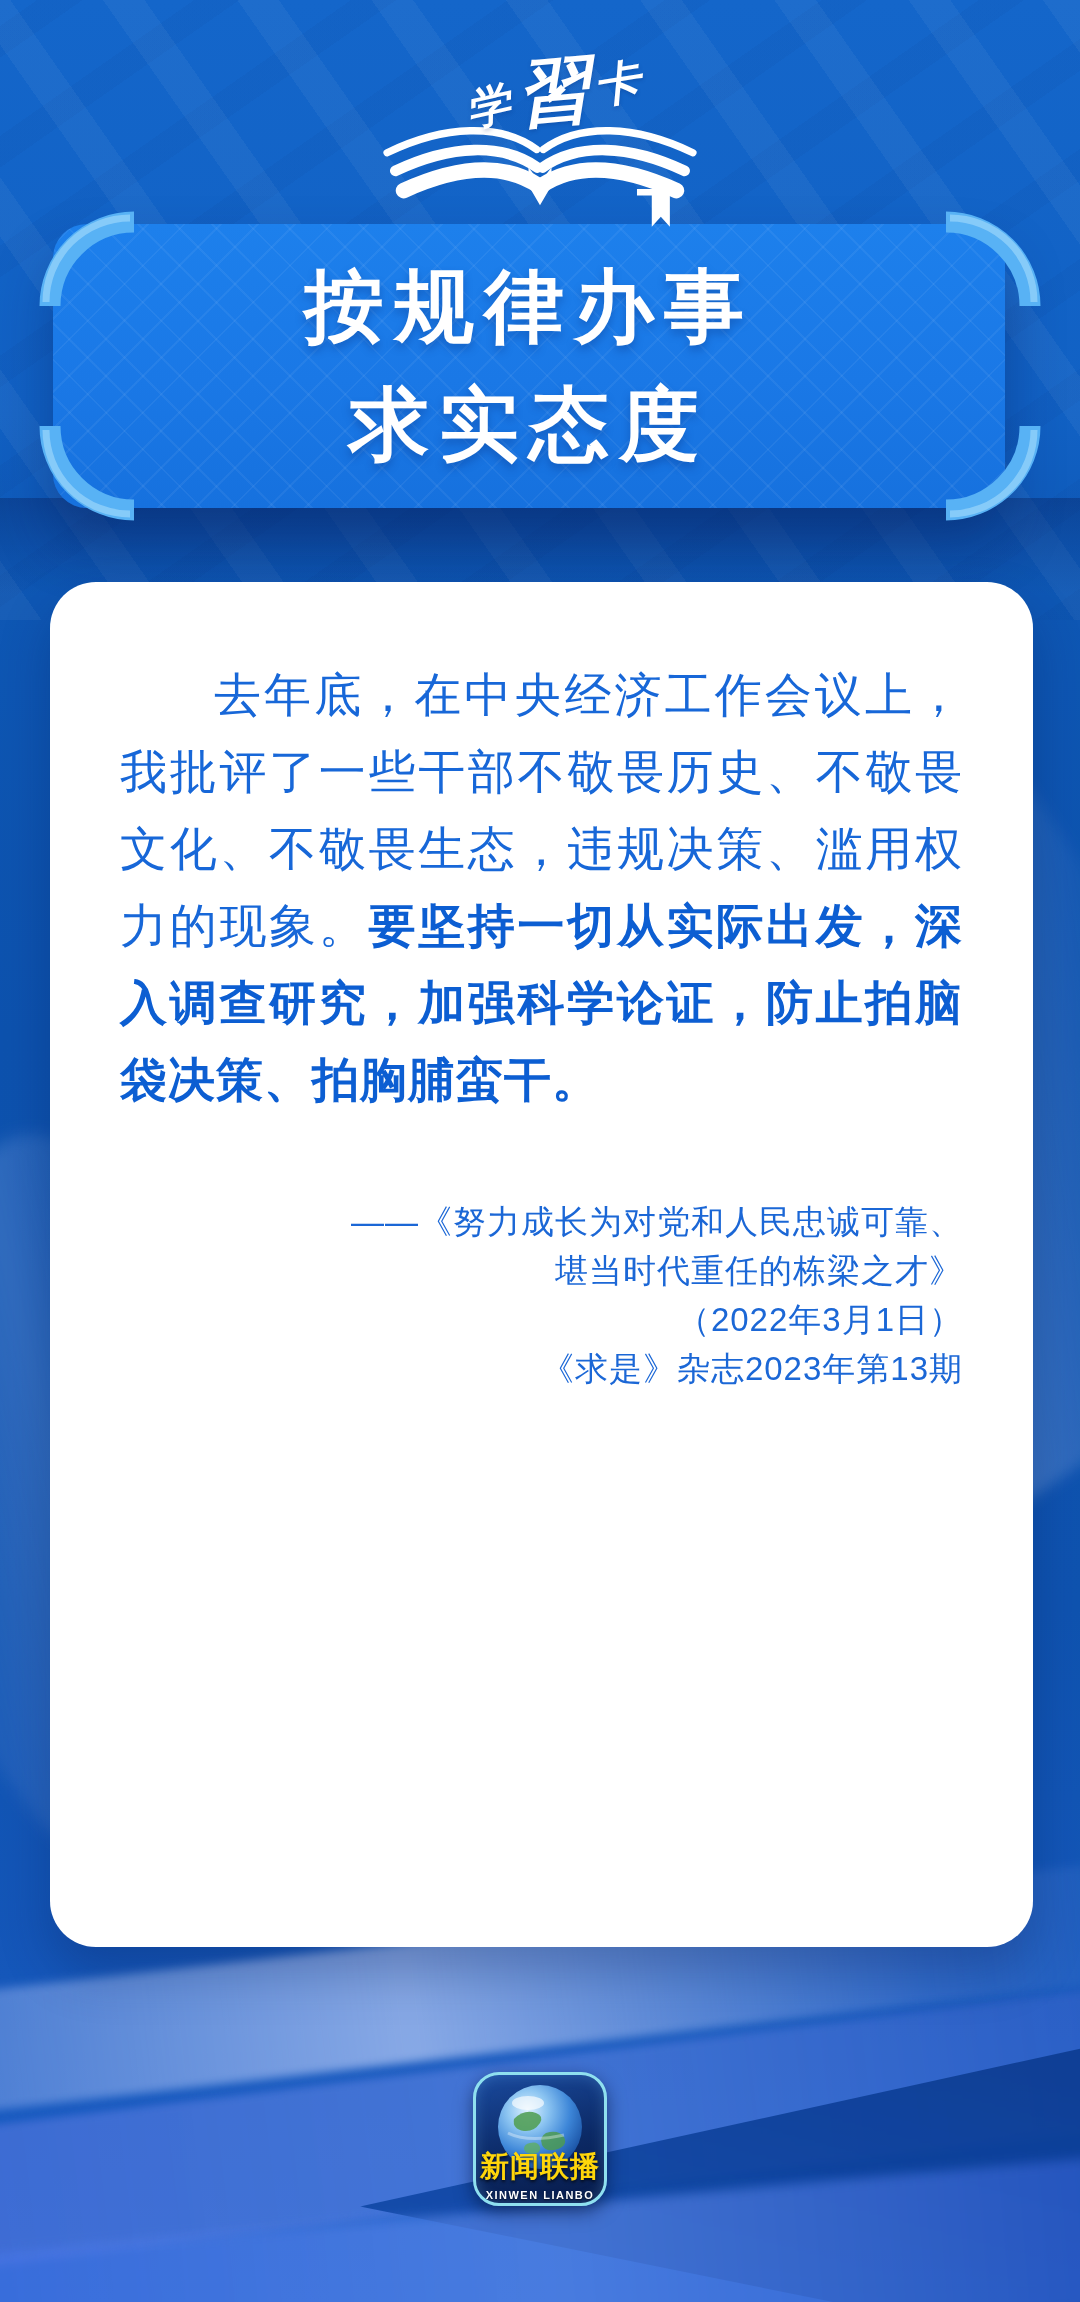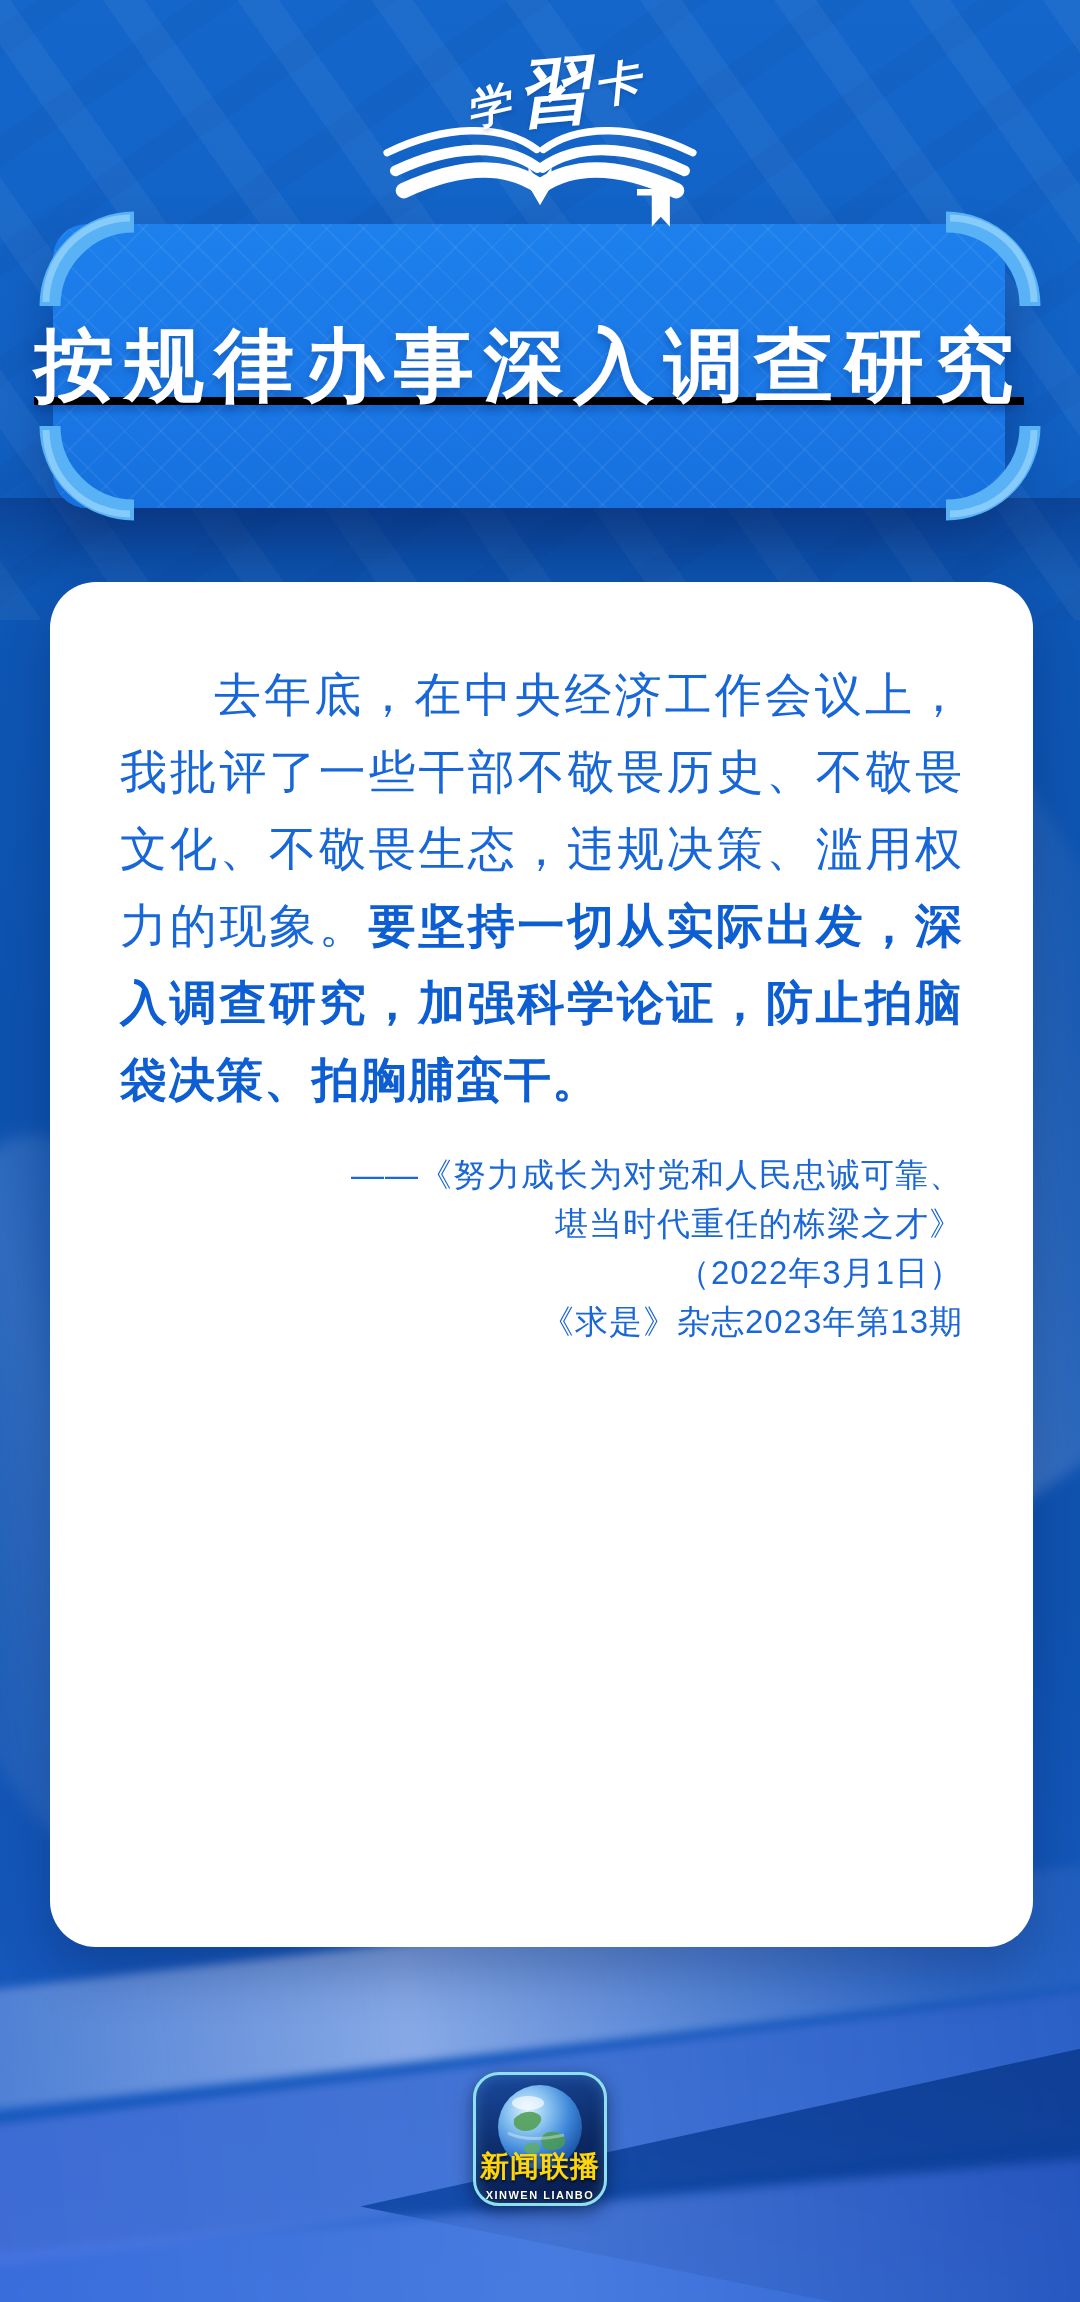--- a/index.html
+++ b/index.html
@@ -71,21 +71,21 @@
   .book-svg { margin-top: -26px; }
   
   .banner {
     position: absolute; z-index: 1; left: 53px; top: 224px; width: 952px; height: 284px;
     border-radius: 34px;
     background:
       repeating-linear-gradient(45deg, rgba(255,255,255,0.05) 0 2px, rgba(255,255,255,0) 2px 26px),
       repeating-linear-gradient(-45deg, rgba(255,255,255,0.05) 0 2px, rgba(255,255,255,0) 2px 26px),
       linear-gradient(180deg, #1d80ec 0%, #1a78e6 55%, #1671de 100%);
     box-shadow: 0 34px 56px rgba(4,30,92,0.38);
-    display: flex; flex-direction: row; align-items: center; justify-content: center; text-decoration: underline;
+    display: flex; flex-direction: column; align-items: center; justify-content: center;
   }
   .banner .title-line {
     color: #ffffff; font-size: 80px; font-weight: 800; line-height: 118px;
     letter-spacing: 10px; text-shadow: 0 5px 8px rgba(9,50,130,0.35);
     white-space: nowrap;
   }
   .bracket { position: absolute; z-index: 3; width: 102px; height: 102px; }
   .br-tl { left: 38px;  top: 210px; }
   .br-tr { right: 38px; top: 210px; transform: scaleX(-1); }
   .br-bl { left: 38px;  top: 420px; transform: scaleY(-1); }
@@ -97,21 +97,21 @@
     box-shadow: 0 26px 50px rgba(5,30,90,0.30);
     padding: 74px 70px 0 70px;
   }
   .card p.body-para {
     font-size: 47px; line-height: 77px; color: #1767d8;
     text-indent: 2em; text-align: justify; letter-spacing: 1px;
   }
   .card p.body-para + p.body-para { margin-top: 48px; }
   .card .seg-bold { font-weight: 800; color: #0c5ed2; }
   .attribution {
-    margin-top: 32px; text-align: right;
+    margin-top: 79px; text-align: right;
     font-size: 33px; line-height: 49px; color: #1b67d6; letter-spacing: 1px;
   }
   
   .badge {
     position: absolute; z-index: 2; left: 473px; top: 2072px; width: 134px; height: 134px;
     border-radius: 26px; border: 3px solid #8fe0ef;
     background: linear-gradient(165deg, #1a4a9e 0%, #0c2a66 55%, #071a48 100%);
     box-shadow: 0 6px 18px rgba(3,15,50,0.55), inset 0 0 14px rgba(120,200,255,0.25);
     display: flex; flex-direction: column; align-items: center; overflow: hidden;
   }
@@ -153,21 +153,21 @@
       <path d="M366 98 C 300 68, 244 64, 202 92" stroke-width="19"></path>
     </g>
     <path d="M186 92 L200 116 L214 92 L214 70 L200 88 L186 70 Z" fill="#ffffff"></path>
     <path d="M318 96 h40 v8 h-40 z" fill="#ffffff"></path>
     <path d="M336 100 h22 v42 l-11 -12 l-11 12 z" fill="#ffffff"></path>
   </svg>
 </div>
 
 <div class="banner">
   <div class="title-line">按规律办事</div>
-  <div class="title-line">深入调查研究</div>
+  <div class="title-line">求实态度</div>
 </div>
 <svg class="bracket br-tl" viewBox="0 0 102 102">
   <path d="M96 12 A 84 84 0 0 0 12 96" fill="none" stroke="#58b2f5" stroke-width="21"></path>
   <path d="M96 12 A 84 84 0 0 0 12 96" fill="none" stroke="#8ccdf9" stroke-width="7" transform="translate(-4,-4)" opacity="0.9"></path>
 </svg>
 <svg class="bracket br-tr" viewBox="0 0 102 102">
   <path d="M96 12 A 84 84 0 0 0 12 96" fill="none" stroke="#58b2f5" stroke-width="21"></path>
   <path d="M96 12 A 84 84 0 0 0 12 96" fill="none" stroke="#8ccdf9" stroke-width="7" transform="translate(-4,-4)" opacity="0.9"></path>
 </svg>
 <svg class="bracket br-bl" viewBox="0 0 102 102">

